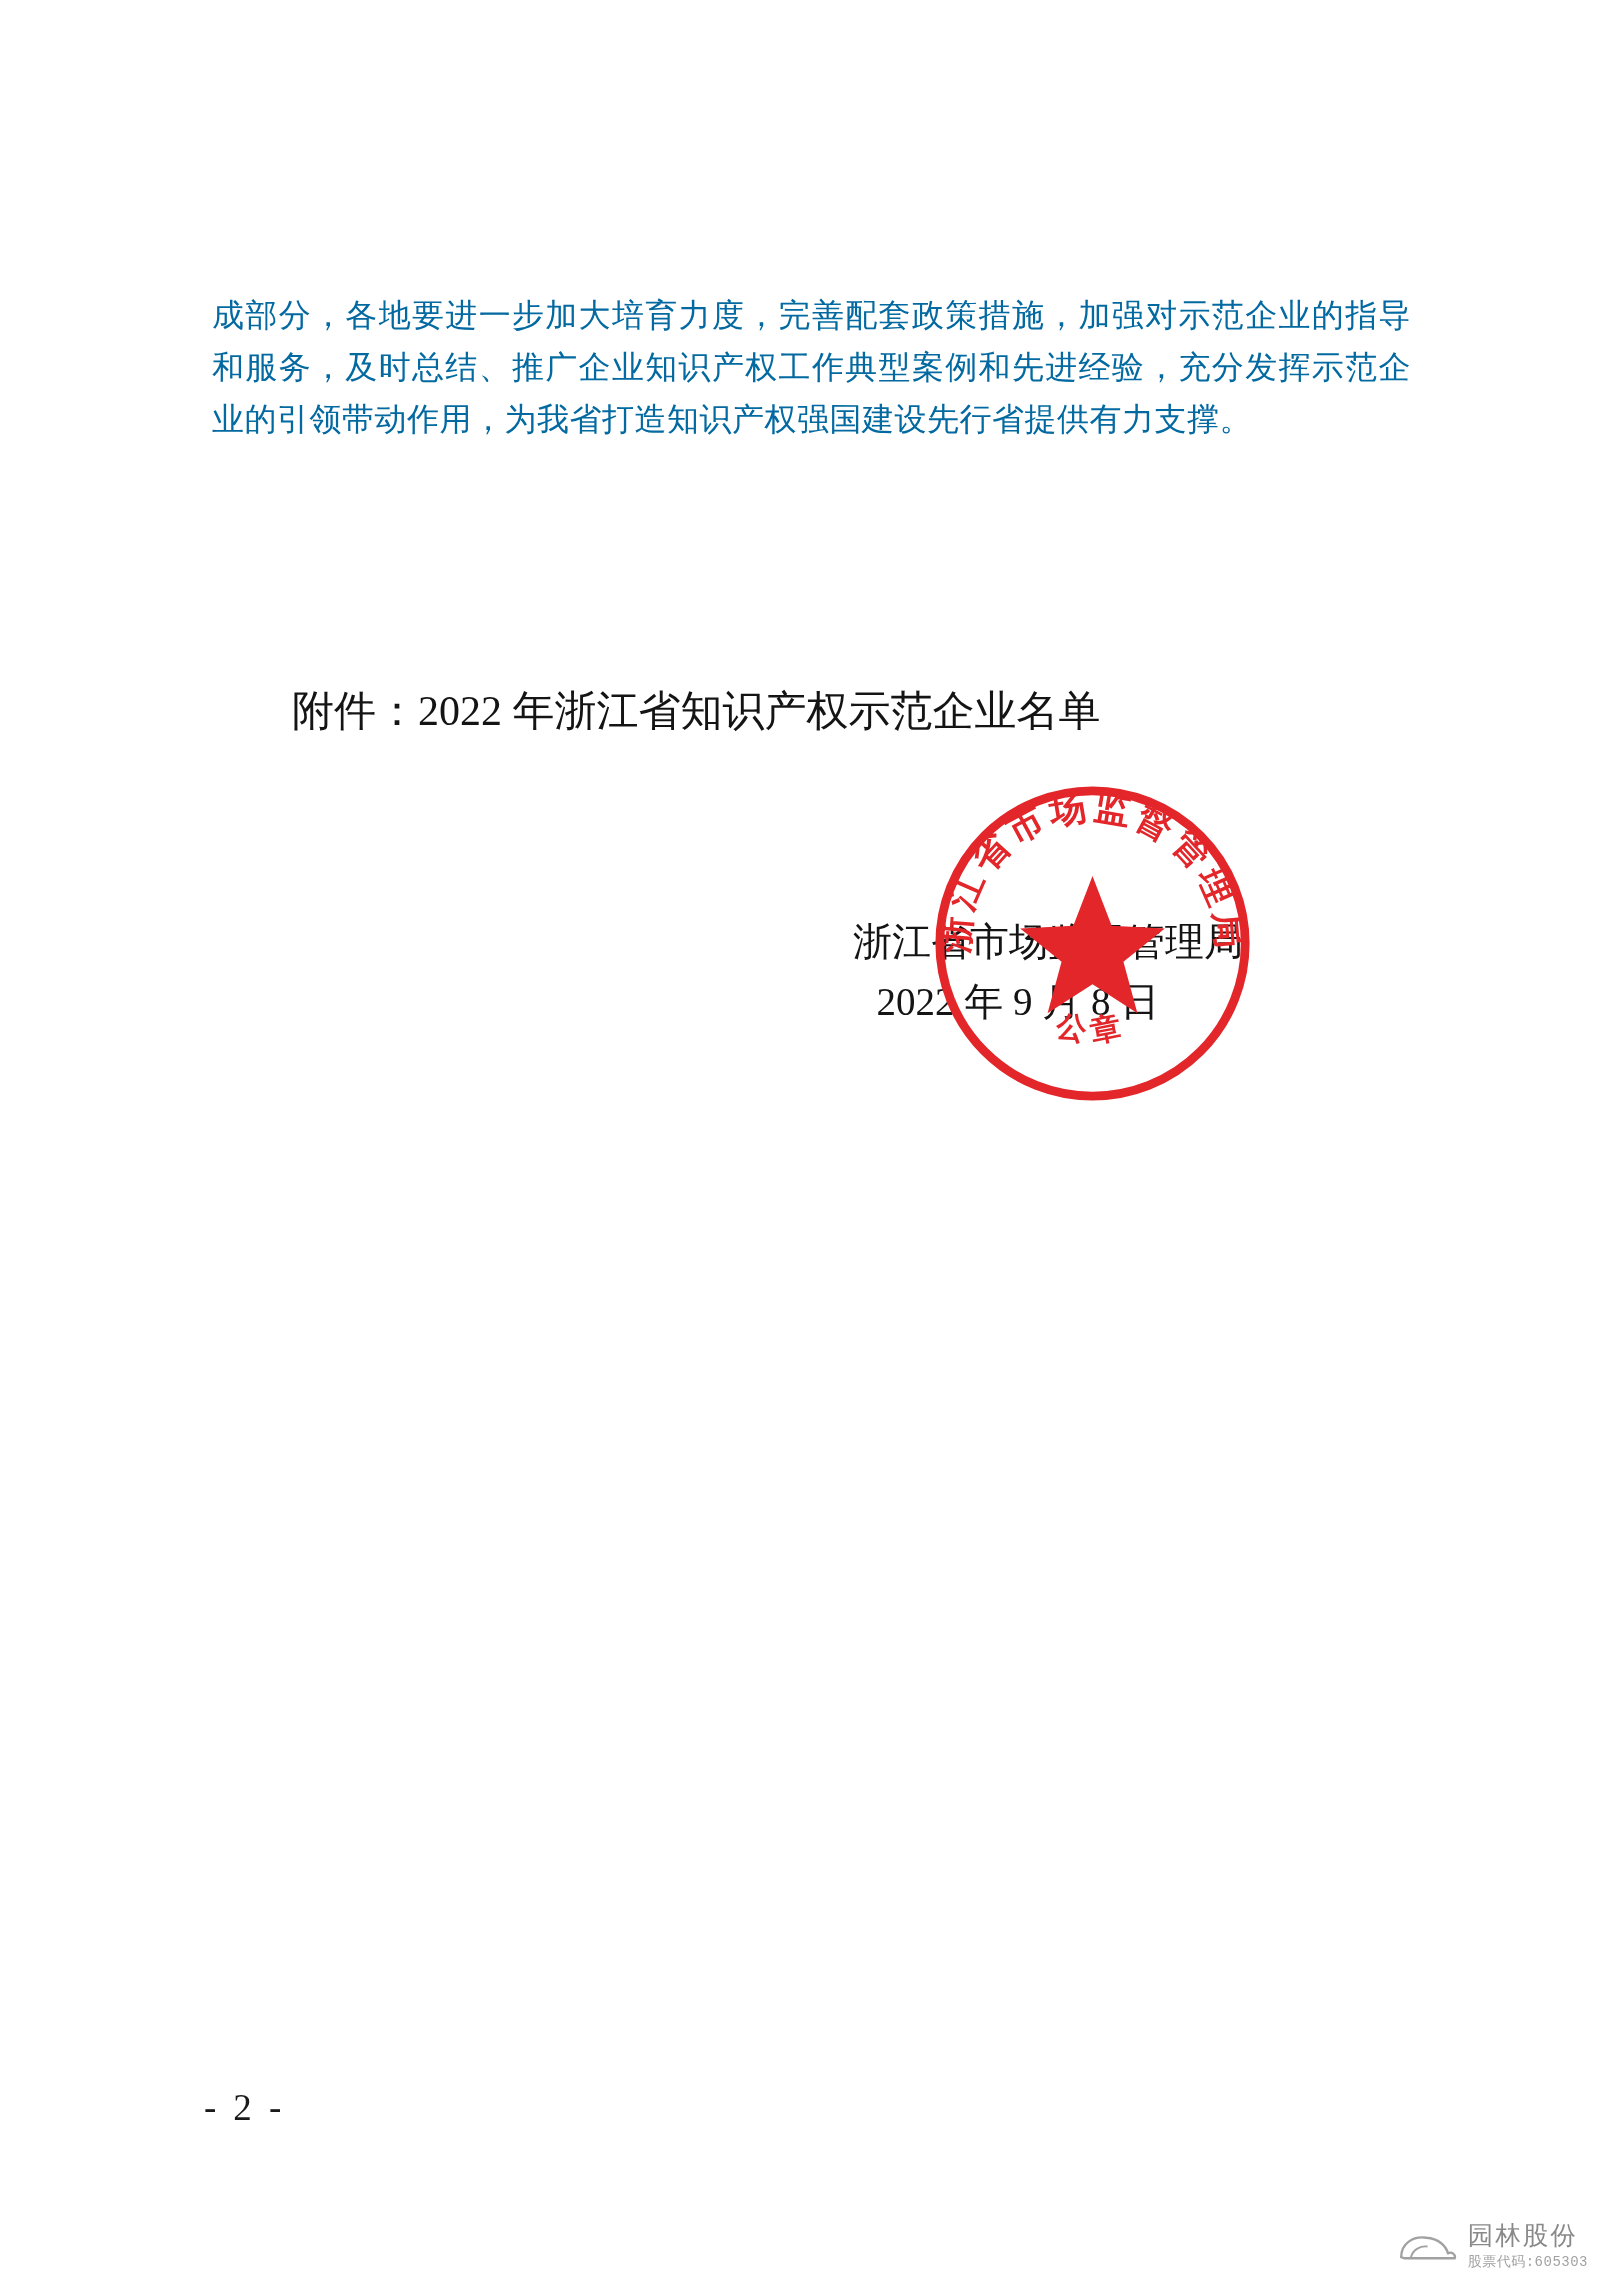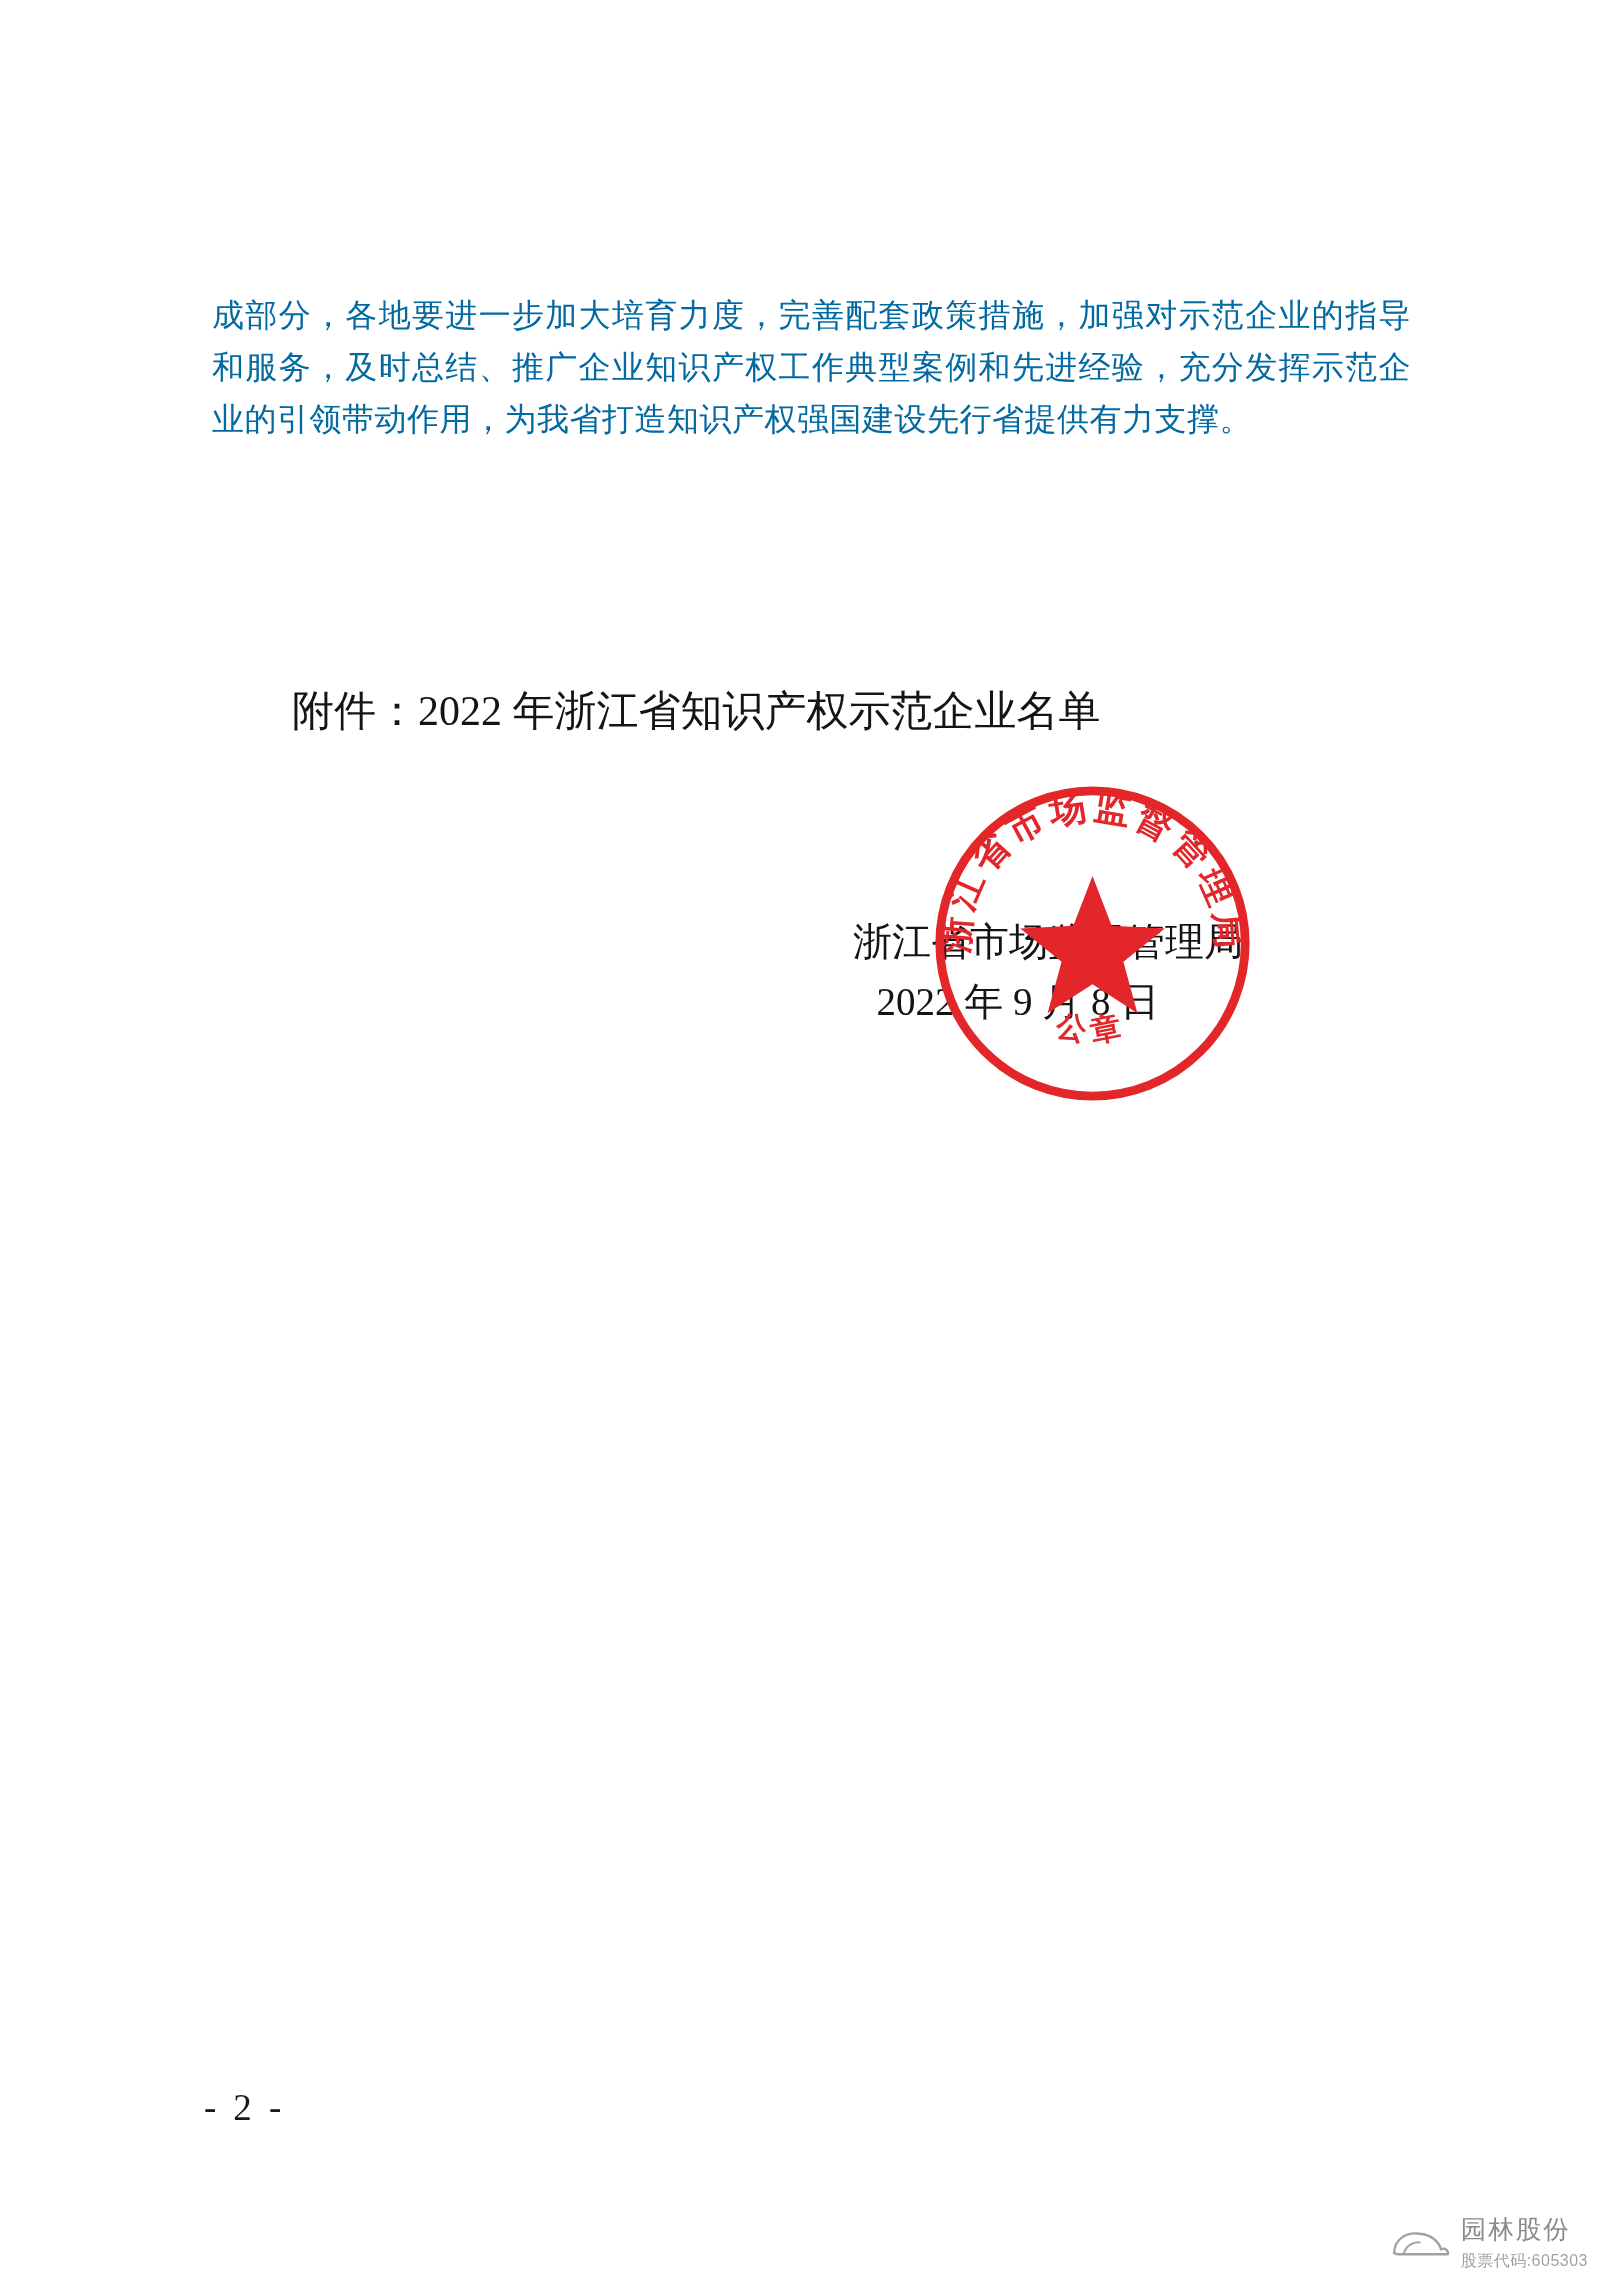--- a/index.html
+++ b/index.html
@@ -120,31 +120,31 @@
     position: relative;
     flex: 0 0 auto;
   }
   .watermark .wm-mark svg { display:block; width:100%; height:100%; }
   .watermark .wm-text {
     display: flex;
     flex-direction: column;
     line-height: 1.05;
   }
   .watermark .wm-name {
-    font-family: Liberation Serif, serif;
+    font-family: Liberation Mono, monospace;
     font-size: 25.5px;
     color: #7f7f7f;
     letter-spacing: 2px;
   }
   .watermark .wm-code {
-    font-family: Liberation Sans, sans-serif;
-    font-size: 16px;
+    font-family: Liberation Mono, monospace;
+    font-size: 14px;
     color: #9a9a9a;
     letter-spacing: 0.5px;
-    margin-top: 9px;
+    margin-top: 3px;
   }
 </style>
 </head>
 <body>
 
 <div class="page">
 
   <div class="doc-body">
     <p class="para">成部分，各地要进一步加大培育力度，完善配套政策措施，加强对示范企业的指导和服务，及时总结、推广企业知识产权工作典型案例和先进经验，充分发挥示范企业的引领带动作用，为我省打造知识产权强国建设先行省提供有力支撑。</p>
   </div>

